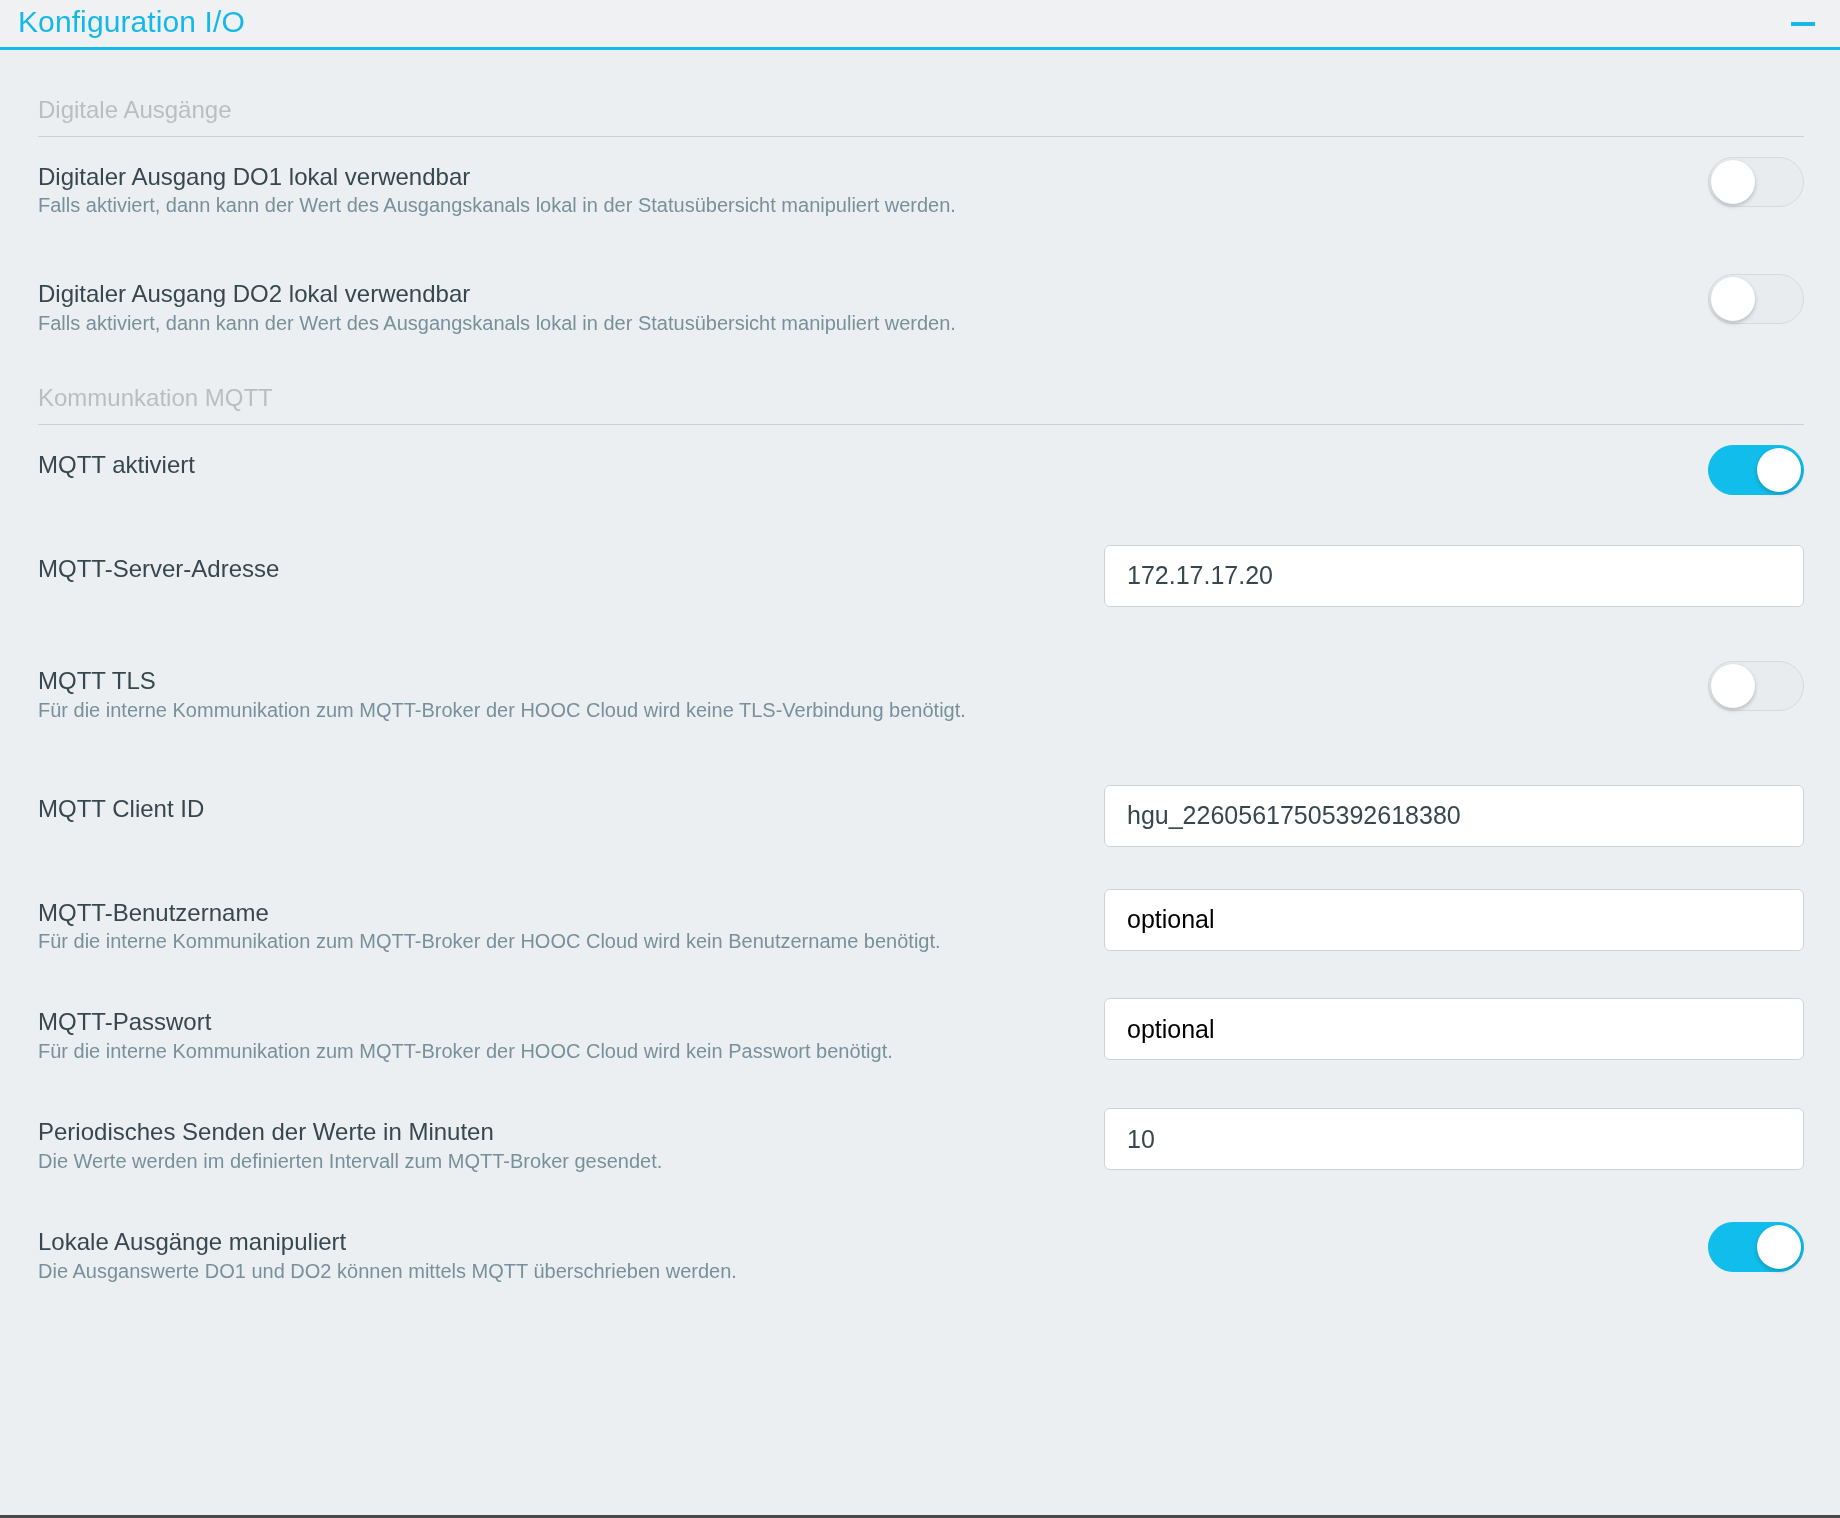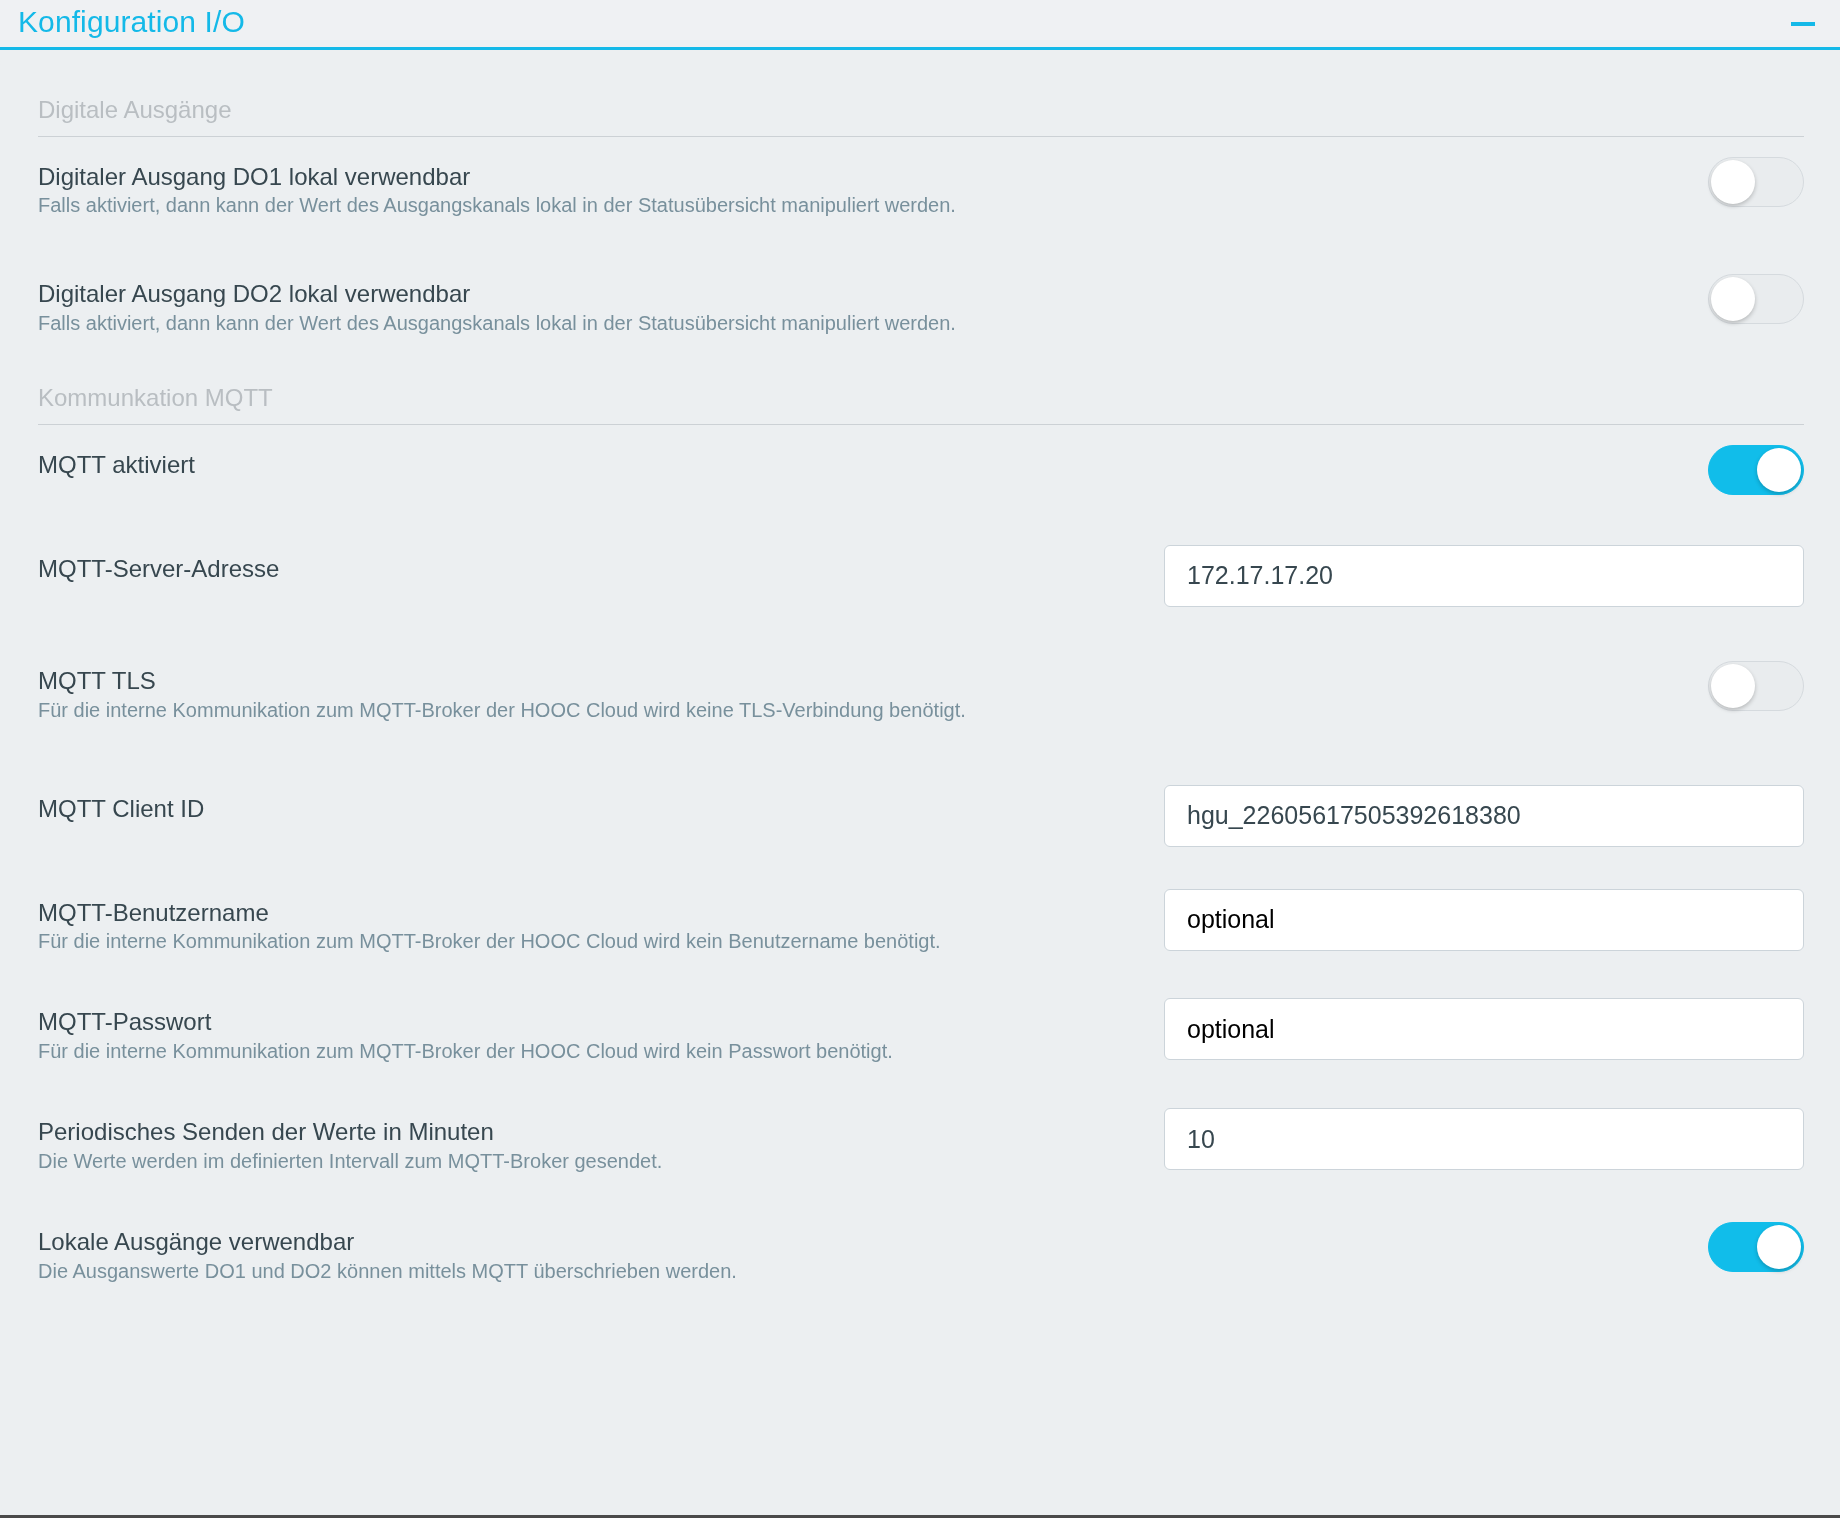--- a/index.html
+++ b/index.html
@@ -138,21 +138,21 @@
     background: #ffffff;
     box-shadow: 0 2px 4px rgba(0,0,0,0.22);
   }
   .toggle.off .knob { left: 2px; }
   .toggle.on  .knob { right: 2px; }
 
   .toggle-wrap-offset { margin-top: 20px; }
 
   
   .field {
-    width: 640px;
+    width: 700px;
     height: 62px;
     box-sizing: border-box;
     background: #ffffff;
     border: 1px solid #ccd4da;
     border-radius: 6px;
     display: flex;
     align-items: center;
     padding: 0 22px;
     font-size: 25px;
     color: #37474f;
@@ -296,21 +296,21 @@
       </div>
       <div class="row-right">
         <div class="field field-offset">10</div>
       </div>
     </div>
 
     <div class="gap-sm"></div>
 
     <div class="row">
       <div class="row-left">
-        <div class="row-label">Lokale Ausgänge verwendbar</div>
+        <div class="row-label">Lokale Ausgänge manipuliert</div>
         <div class="row-desc">Die Ausganswerte DO1 und DO2 können mittels MQTT überschrieben werden.</div>
       </div>
       <div class="row-right">
         <div class="toggle on toggle-wrap-offset">
           <span class="knob"></span>
         </div>
       </div>
     </div>
 
   </div>

